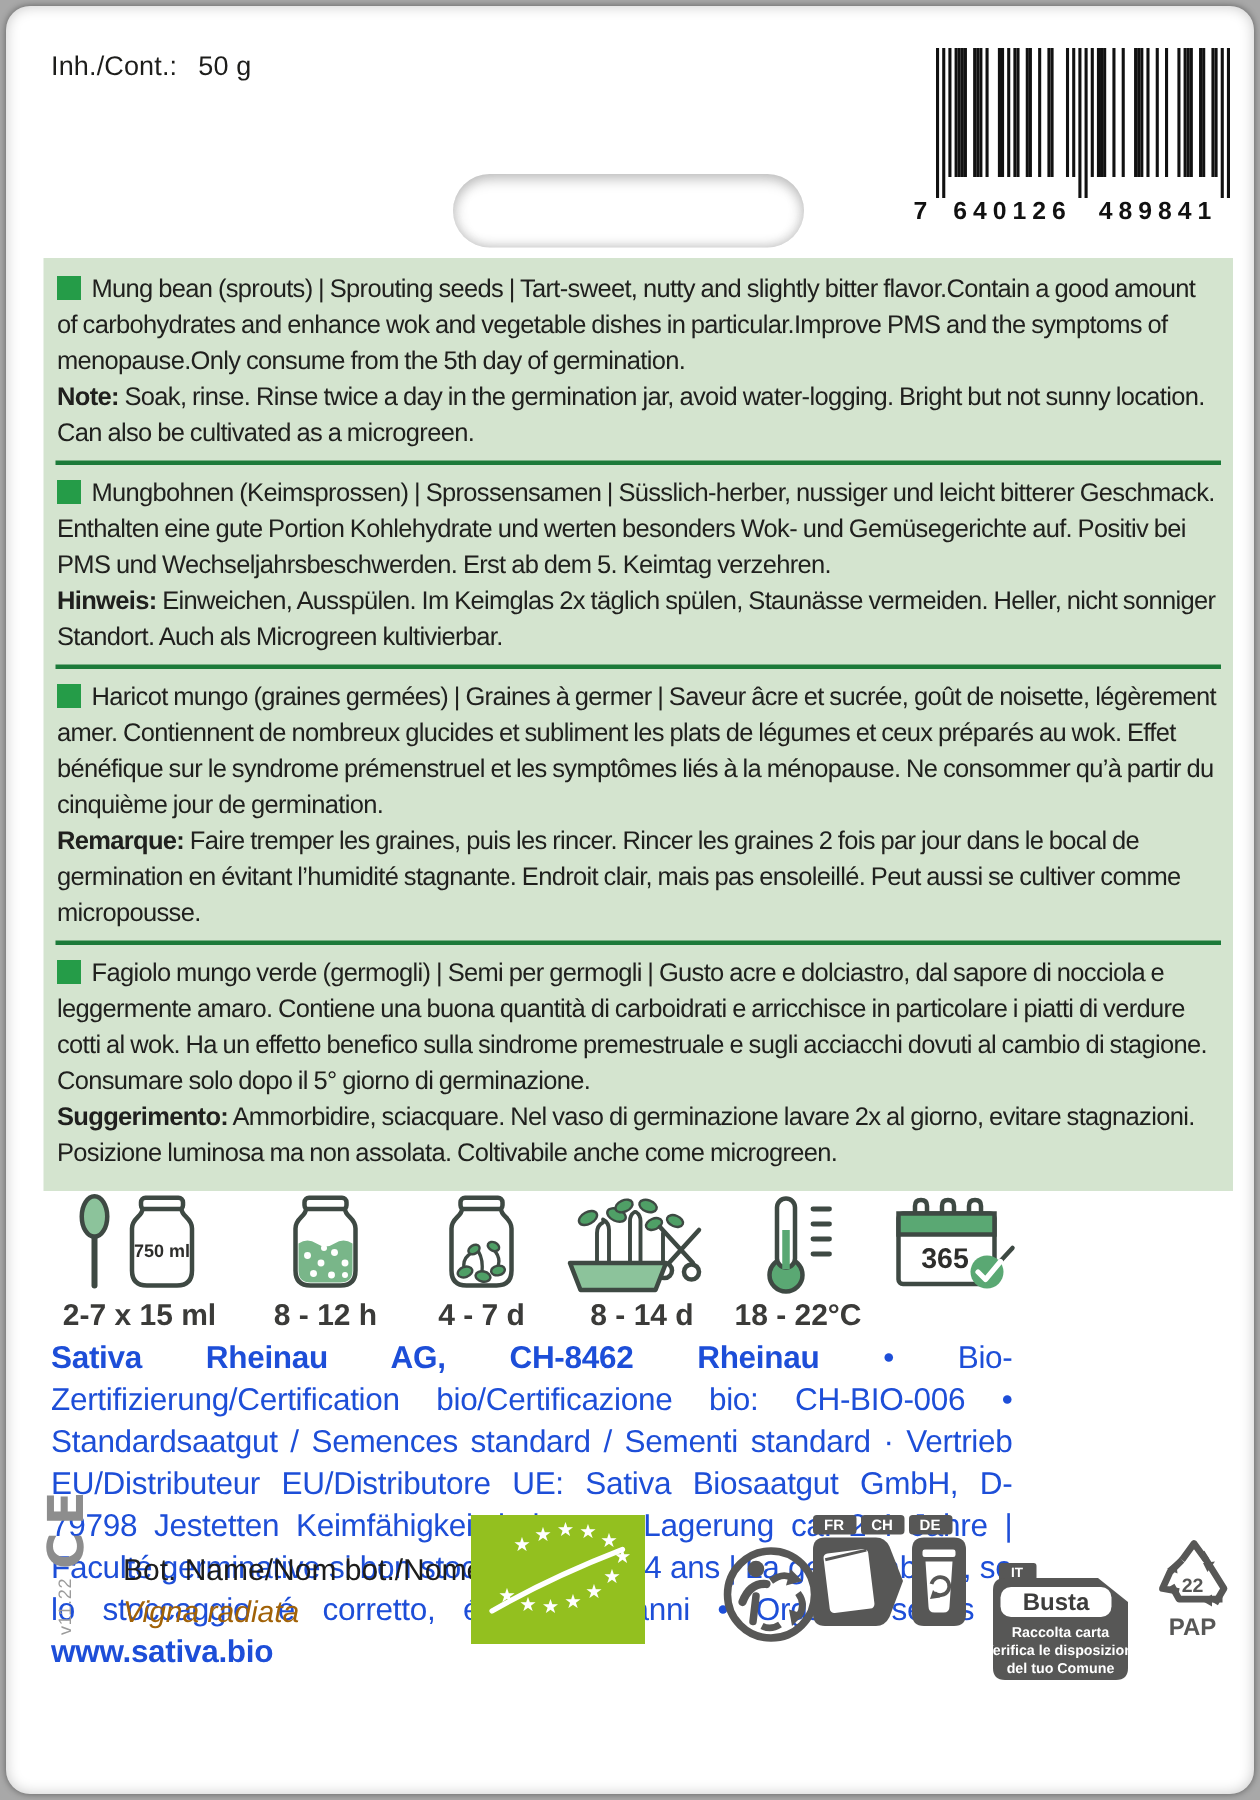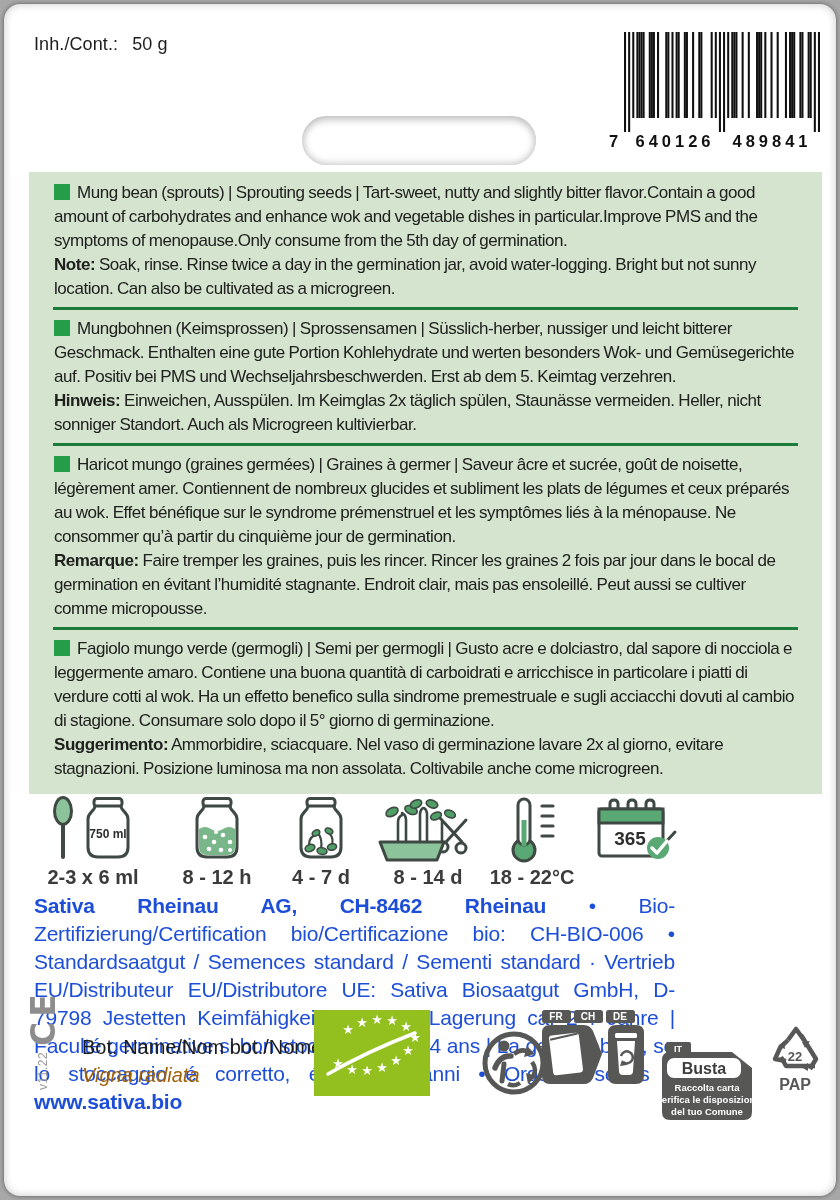--- a/index.html
+++ b/index.html
@@ -25,21 +25,21 @@
   }
   .barcode-wrap{left:620px;top:28px;width:200px;height:122px;}
   .bc-nums{position:absolute;top:86px;left:0;width:100%;font-size:16.5px;font-weight:bold;color:#111;}
   .bc-first{position:absolute;left:-15px;top:14px;}
   .bc-left{position:absolute;left:9px;top:14px;width:84px;text-align:center;letter-spacing:4px;}
   .bc-right{position:absolute;left:106px;top:14px;width:84px;text-align:center;letter-spacing:4px;}
 
   
   .panel{
     left:25px;top:168px;width:793px;height:622px;background:var(--panel_bg,#d4e4cf);
-    padding:4px 16px;box-sizing:border-box;overflow:hidden;
+    padding:4px 0;box-sizing:border-box;overflow:hidden;
   }
   .section{padding:5px 9px 4px;font-size:17px;line-height:24px;color:#20201e;
     letter-spacing:-.45px;word-spacing:-.5px;text-align:left;}
   .section b{font-weight:bold;}
   .bullet{display:inline-block;width:16px;height:16px;background:var(--bullet_green,#259c48);
     margin-right:7px;transform:translateY(2px);}
   .divider{height:3px;background:var(--divider_green,#1c7a3a);margin:2px 8px;}
 
   
   .icon-group{position:absolute;top:792px;text-align:center;}
@@ -161,21 +161,21 @@
       <svg width="24" height="68" viewBox="0 0 24 68">
         <ellipse cx="12" cy="15" rx="8.5" ry="13.5" fill="#8cc39b" stroke="#3e4943" stroke-width="3"></ellipse>
         <path d="M12 29 V61" stroke="#3e4943" stroke-width="4" stroke-linecap="round" fill="none"></path>
       </svg>
       <svg width="54" height="68" viewBox="0 0 54 68">
         <rect x="13" y="2.5" width="28" height="8" rx="3" fill="#fff" stroke="#3e4943" stroke-width="3"></rect>
         <path d="M14 10 H40 C40 15 47 16 47 23 V51 Q47 61 37 61 H17 Q7 61 7 51 V23 C7 16 14 15 14 10 Z" fill="#fff" stroke="#3e4943" stroke-width="3" stroke-linejoin="round"></path>
         <text x="27" y="42" text-anchor="middle" font-size="12" font-weight="bold" fill="#2e2e2c">750 ml</text>
       </svg>
     </div>
-    <div class="icon-caption">2-3 x 6 ml</div>
+    <div class="icon-caption">2-7 x 15 ml</div>
   </div>
 
   <div class="icon-group" style="left:170px;width:86px;">
     <div class="icon-art">
       <svg width="54" height="68" viewBox="0 0 54 68">
         <rect x="13" y="2.5" width="28" height="8" rx="3" fill="#fff" stroke="#3e4943" stroke-width="3"></rect>
         <path d="M14 10 H40 C40 15 47 16 47 23 V51 Q47 61 37 61 H17 Q7 61 7 51 V23 C7 16 14 15 14 10 Z" fill="#fff" stroke="#3e4943" stroke-width="3" stroke-linejoin="round"></path>
         <path d="M9 33 q6 -4 12 0 t12 0 t12 0 V51 q0 8 -8 8 H17 q-8 0 -8 -8 Z" fill="#79b689"></path>
         <g fill="#fff">
           <circle cx="15" cy="41" r="2.3"></circle>

